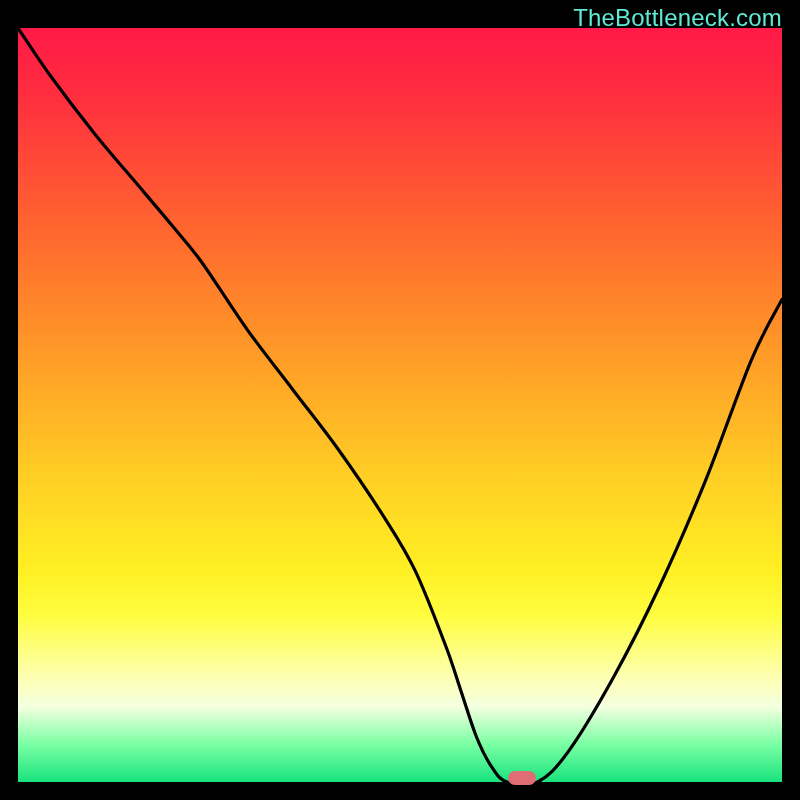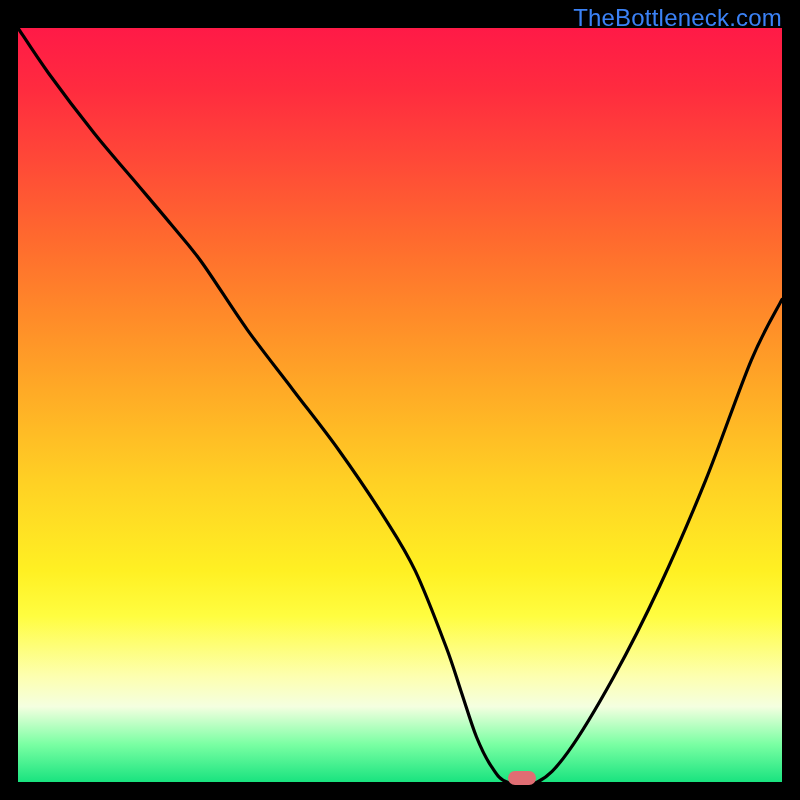--- a/index.html
+++ b/index.html
@@ -36,21 +36,21 @@
       #fdffb0 86%,
       #f4ffe0 90%,
       #7affa3 95%,
       #19e37f 100%
     );
   }
   .watermark {
     position: absolute;
     top: 4px;
     right: 18px;
-    color: #3b82f6;
+    color: #5eead4;
     font-size: 24px;
     letter-spacing: 0.2px;
     font-weight: 400;
   }
   .curve {
     position: absolute;
     left: 0;
     top: 0;
     width: 764px;
     height: 754px;

